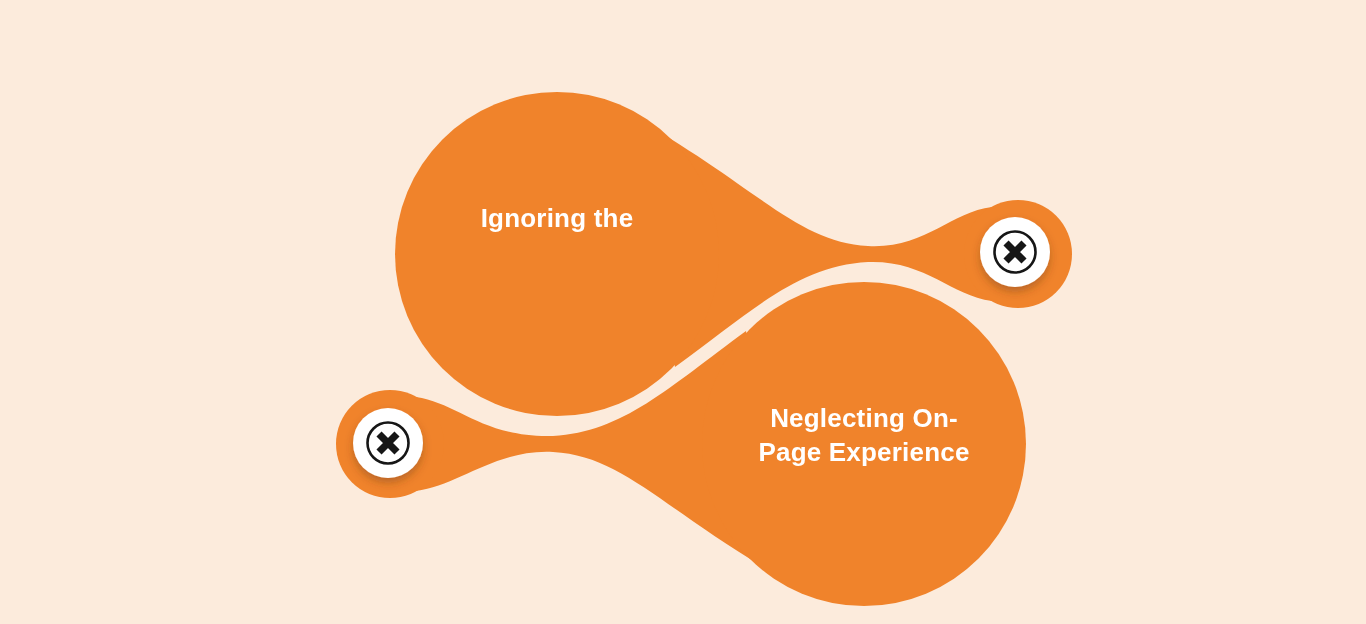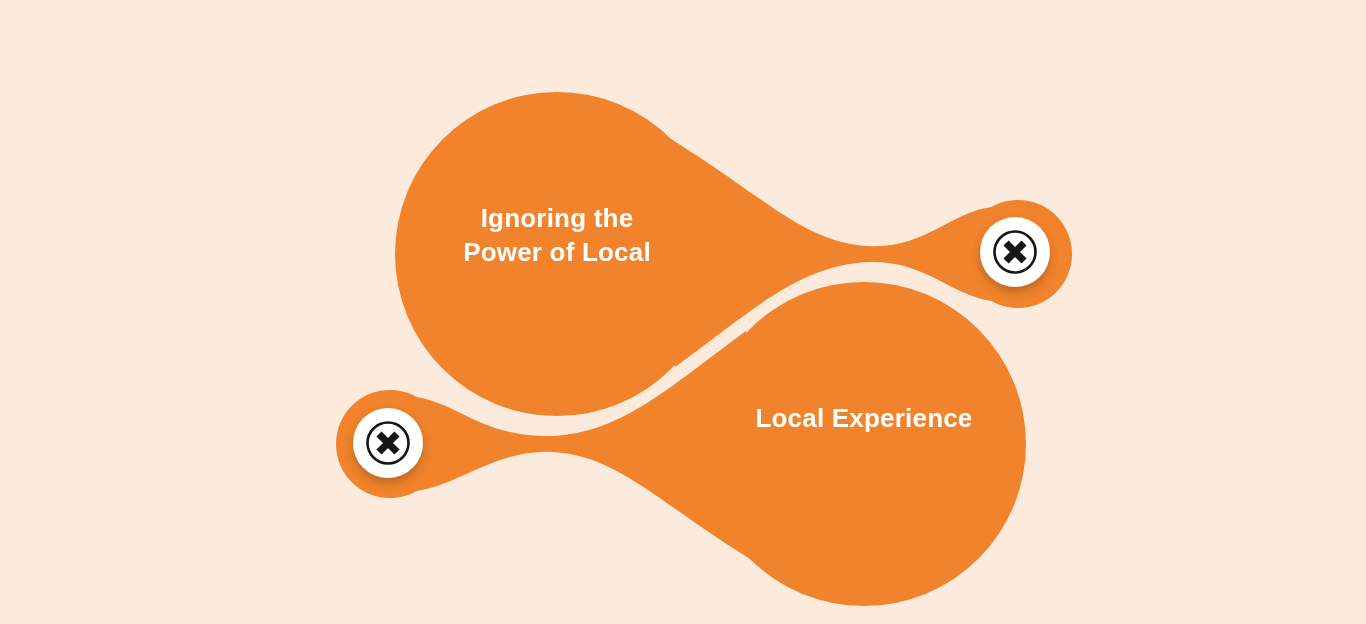--- a/index.html
+++ b/index.html
@@ -88,20 +88,20 @@
         <g>
           <circle cx="388" cy="407" r="20.5" fill="none" stroke-width="2.6" stroke="#161616"></circle>
           <path d="M 379 398 L 397 416 M 397 398 L 379 416" fill="none" stroke-width="7.2" stroke="#161616"></path>
         </g>
       </g>
     </g>
   </svg>
 
   <div class="blob-label top">
     <div>Ignoring the</div>
-    <div>Power of Local</div>
   </div>
 
   <div class="blob-label bottom">
-    <div>Local Experience</div>
+    <div>Neglecting On-</div>
+    <div>Page Experience</div>
   </div>
 
 </div>
 
 </body></html>

